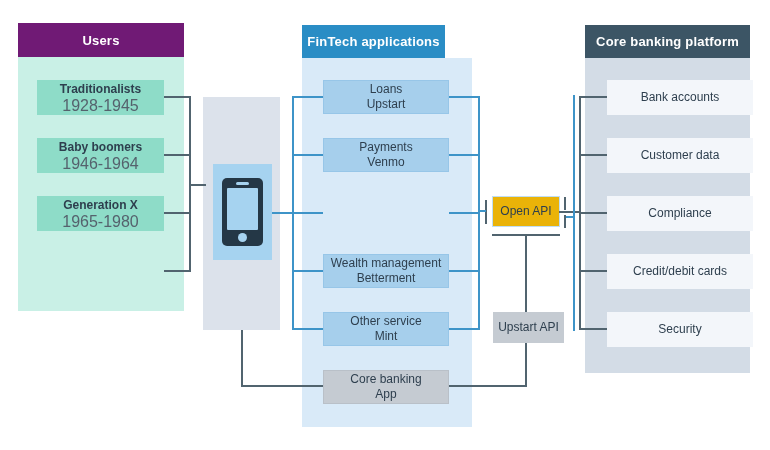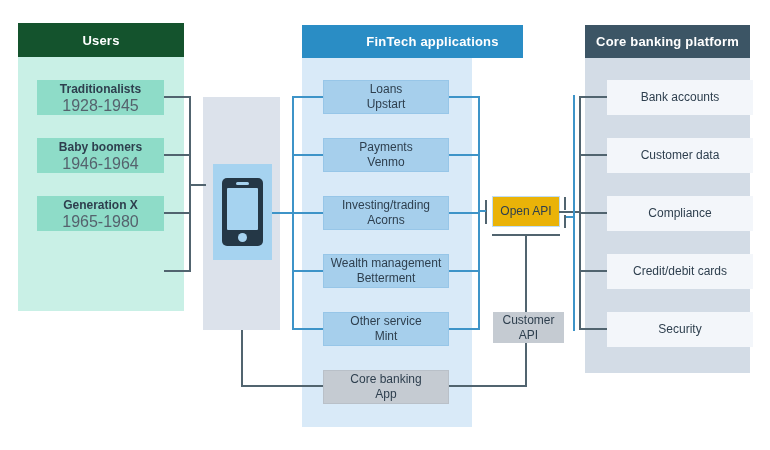--- a/index.html
+++ b/index.html
@@ -10,22 +10,22 @@
   .panel { position:absolute; }
   .panel.users  { left:18px;  top:57px; width:166px; height:254px; background:#c9f0e6; }
   .panel.device { left:203px; top:97px; width:77px;  height:233px; background:#dce2eb; }
   .panel.fintech{ left:302px; top:58px; width:170px; height:369px; background:#d9eaf8; }
   .panel.core   { left:585px; top:58px; width:165px; height:315px; background:#d3dce6; }
 
   .hdr {
     position:absolute; height:34px; display:flex; align-items:center; justify-content:center;
     color:#ffffff; font-weight:bold; font-size:13px; letter-spacing:.2px;
   }
-  .hdr.users   { left:18px;  top:23px; width:166px; background:#14532d; }
-  .hdr.fintech { left:302px; top:25px; width:181px; height:33px; background:#2a8dc5;padding-left:40px; }
+  .hdr.users   { left:18px;  top:23px; width:166px; background:#701a75; }
+  .hdr.fintech { left:302px; top:25px; width:143px; height:33px; background:#2a8dc5; }
   .hdr.core    { left:585px; top:25px; width:165px; height:33px; background:#3c5565; }
 
   .node {
     position:absolute; display:flex; flex-direction:column; align-items:center;
     justify-content:center; text-align:center; color:#2e3f4e; font-size:12px; line-height:15px;
     box-sizing:border-box;
   }
   .unode { left:37px; width:127px; height:35px; background:#8edcc8; }
   .unode .t { font-weight:bold; font-size:12px; }
   .unode .y { font-size:16px; color:#55626d; margin-top:1px; }
@@ -85,39 +85,35 @@
   </div>
 
   <div class="node fnode r1">
     <div>Loans</div>
     <div>Upstart</div>
   </div>
   <div class="node fnode r2">
     <div>Payments</div>
     <div>Venmo</div>
   </div>
-  <div class="node fnode r3">
-    <div>Investing/trading</div>
-    <div>Acorns</div>
-  </div>
   <div class="node fnode r4">
     <div>Wealth management</div>
     <div>Betterment</div>
   </div>
   <div class="node fnode r5">
     <div>Other service</div>
     <div>Mint</div>
   </div>
   <div class="node fnode gray r6">
     <div>Core banking</div>
     <div>App</div>
   </div>
 
   <div class="node oapi">Open API</div>
-  <div class="node iapi">Customer API</div>
+  <div class="node iapi">Upstart API</div>
 
   <div class="node cnode r1">Bank accounts</div>
   <div class="node cnode r2">Customer data</div>
   <div class="node cnode r3">Compliance</div>
   <div class="node cnode r4">Credit/debit cards</div>
   <div class="node cnode r5">Security</div>
 
   <div class="h dark" style="left:164px; top:96px;  width:26px;"></div>
   <div class="h dark" style="left:164px; top:154px; width:26px;"></div>
   <div class="h dark" style="left:164px; top:212px; width:26px;"></div>

